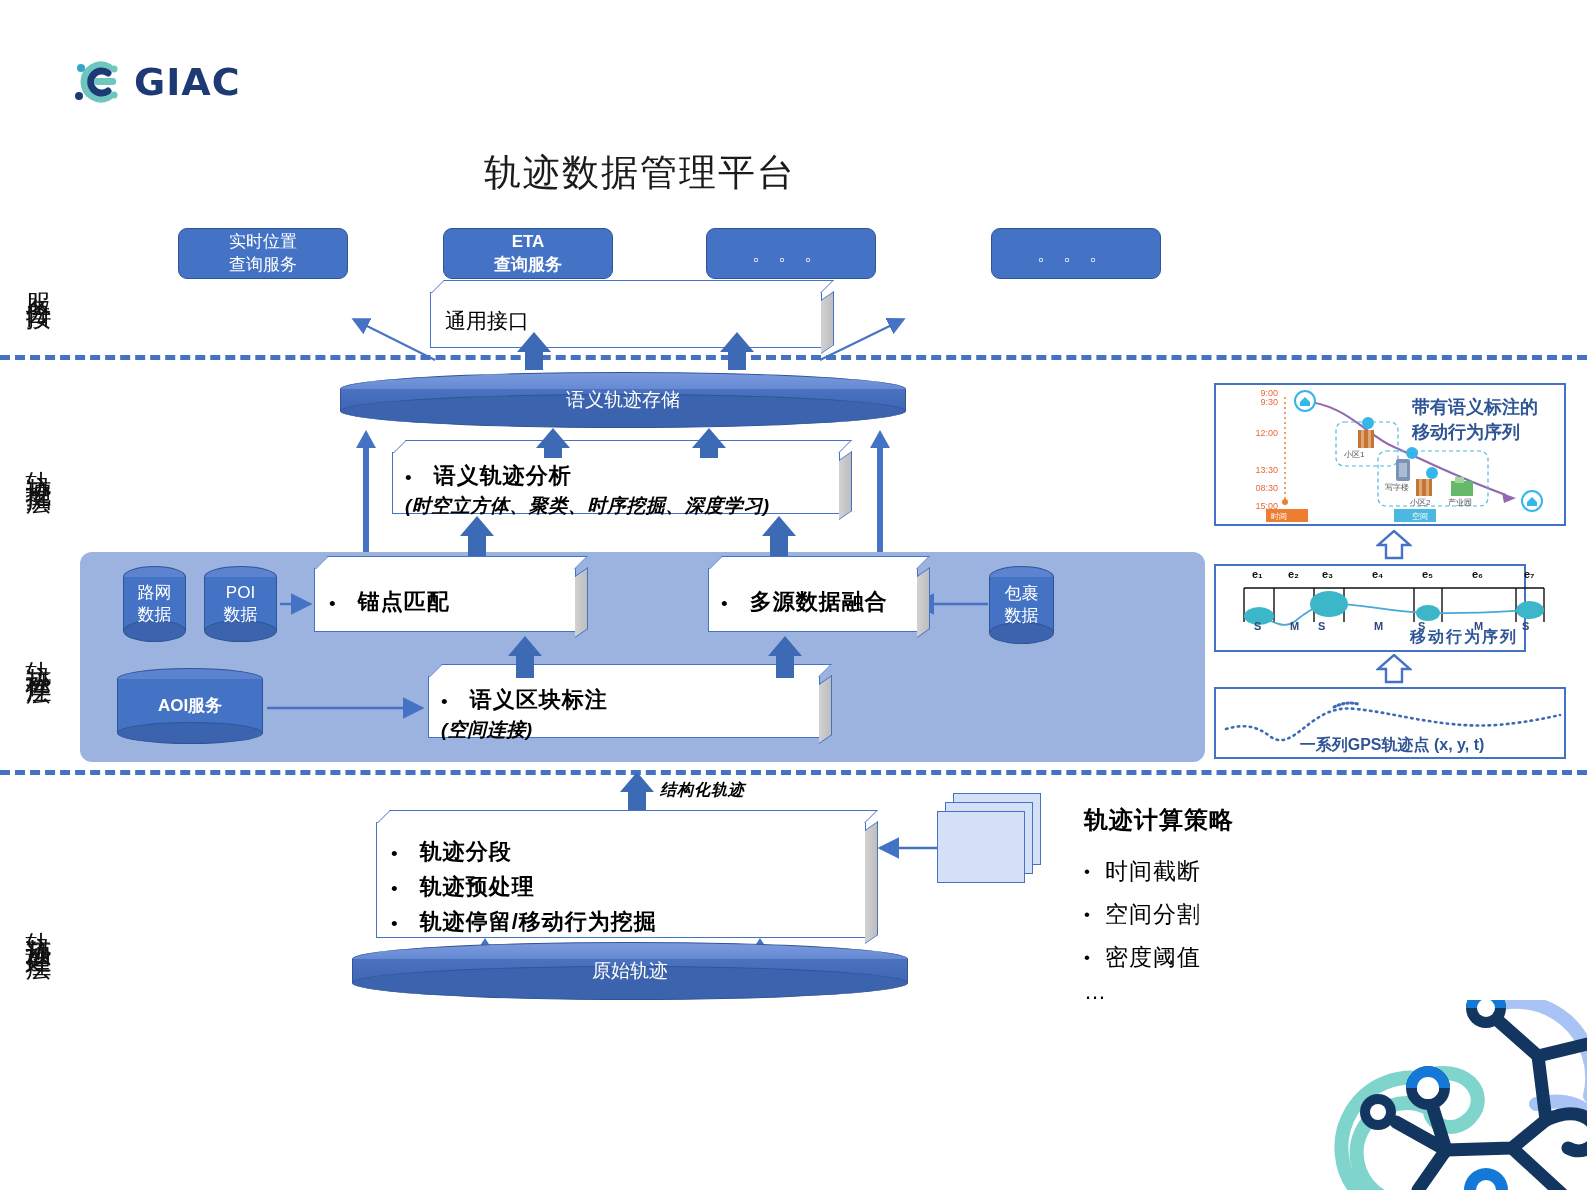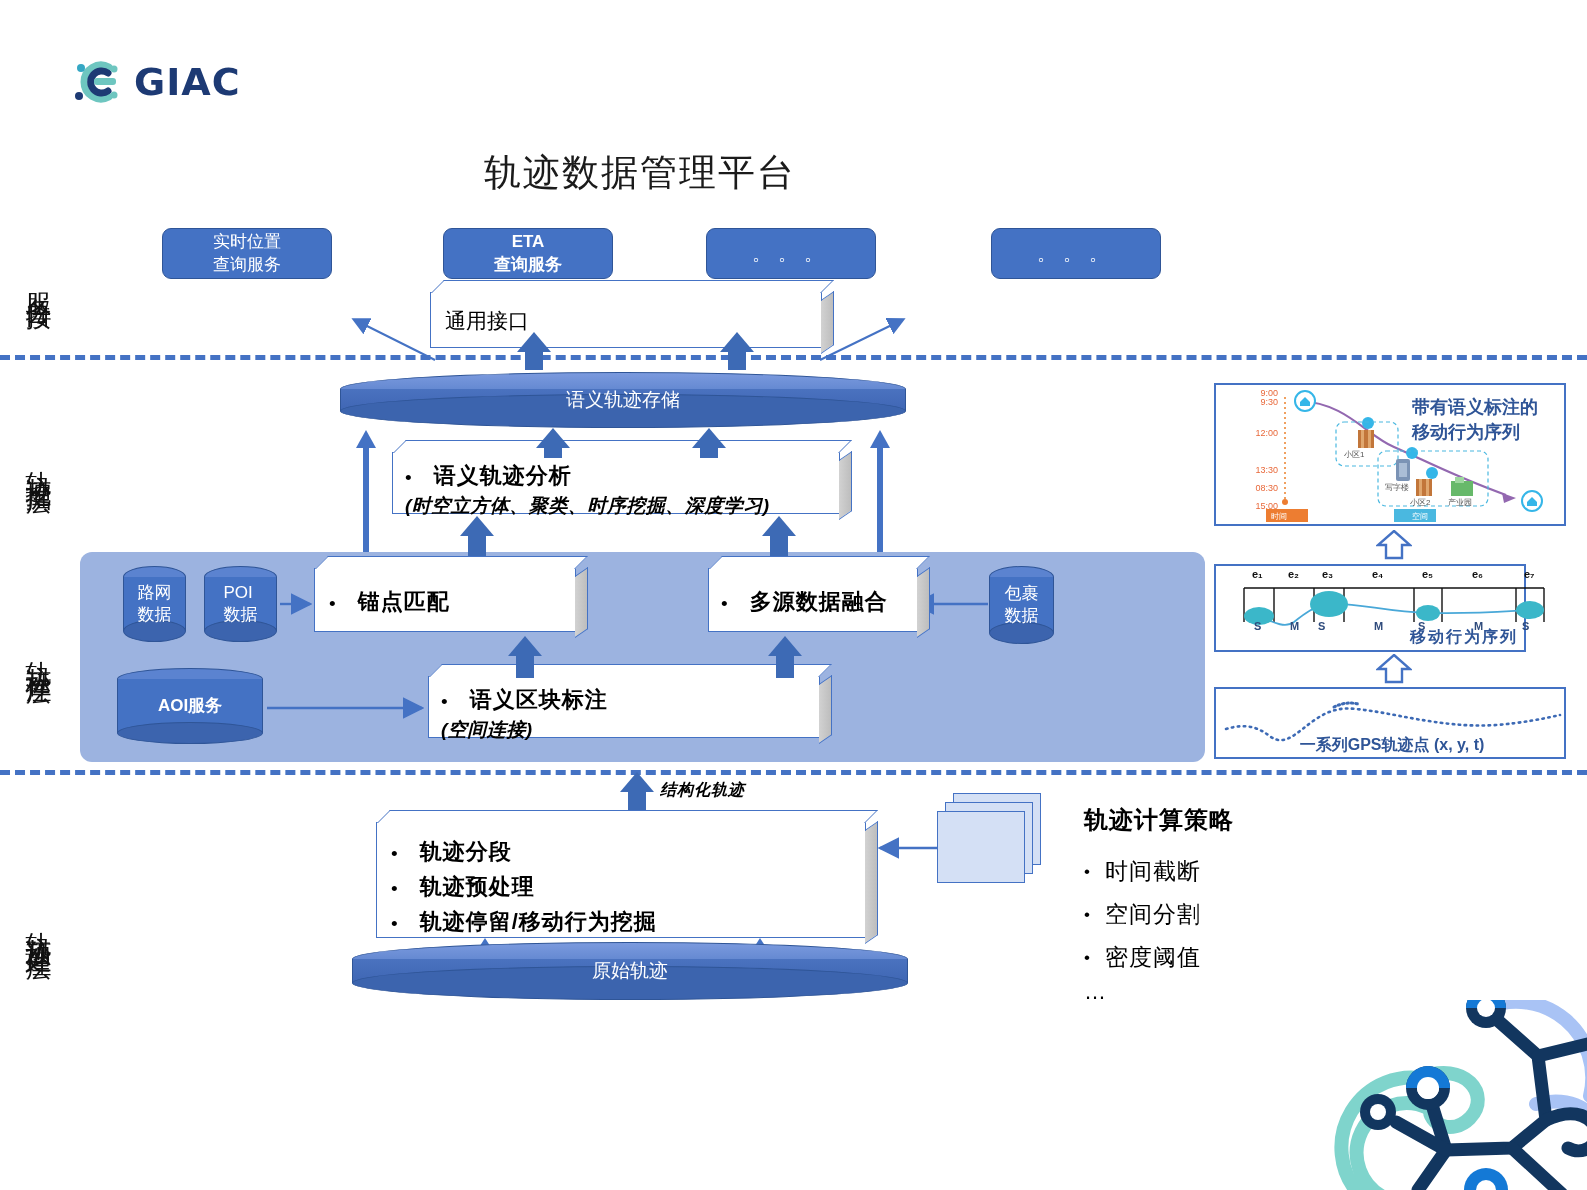--- a/index.html
+++ b/index.html
@@ -49,21 +49,21 @@
 
   
   .cyl{position:absolute;}
   .cyl .body{position:absolute;left:0;right:0;top:11px;bottom:11px;
              background:#4472C4;border-left:1.5px solid #2f5597;border-right:1.5px solid #2f5597;}
   .cyl .top{position:absolute;left:0;right:0;top:0;height:22px;border-radius:50%;
             background:#5b83d0;border:1.5px solid #2f5597;box-sizing:border-box;}
   .cyl .bot{position:absolute;left:0;right:0;bottom:0;height:22px;border-radius:50%;
             background:#3c64ae;border:1.5px solid #2f5597;box-sizing:border-box;}
   .cyl .lbl{position:absolute;left:0;right:0;top:0;bottom:0;display:flex;
-            align-items:center;justify-content:center;color:#fff;
+            align-items:center;justify-content:center;text-align:center;color:#fff;
             font-size:17px;line-height:1.3;z-index:4;}
   .cyl.wide .top{height:34px;background:linear-gradient(180deg,#7b9ade,#4f79c6);}
   .cyl.wide .bot{height:34px;}
   .cyl.wide .body{top:17px;bottom:17px;background:linear-gradient(180deg,#4a72bf,#3f66b4);}
   .cyl.wide .lbl{font-size:19px;}
 
   
   #annot-panel{left:80px;top:552px;width:1125px;height:210px;background:#9cb3e0;
                border-radius:12px;}
 
@@ -117,21 +117,21 @@
 <div class="abs" id="page-title">轨迹数据管理平台</div>
 
 <div class="abs divider" style="top:355px"></div>
 <div class="abs divider" style="top:770px"></div>
 
 <div class="abs vlabel" style="top:222px;height:120px">服务接口</div>
 <div class="abs vlabel" style="top:382px;height:160px">轨迹挖掘层</div>
 <div class="abs vlabel" style="top:572px;height:160px">轨迹标注层</div>
 <div class="abs vlabel" style="top:828px;height:195px">轨迹预处理层</div>
 
-<div class="abs pill" style="left:162px;top:228px;width:168px;height:49px">
+<div class="abs pill" style="left:178px;top:228px;width:168px;height:49px">
   <div>
     <div>实时位置</div>
     <div>查询服务</div>
   </div>
 </div>
 <div class="abs pill bold" style="left:443px;top:228px;width:168px;height:49px">
   <div>
     <div>ETA</div>
     <div>查询服务</div>
   </div>
@@ -416,21 +416,21 @@
   </svg>
   
   <div class="abs" style="left:6px;top:4px;width:56px;text-align:right;font-size:9px;color:#e8683a;line-height:1">
     <div style="">9:00</div>
     <div style="margin-bottom:22px">9:30</div>
     <div style="margin-bottom:28px">12:00</div>
     <div style="margin-bottom:9px">13:30</div>
     <div style="margin-bottom:9px">08:30</div>
     <div>15:00</div>
   </div>
-  <div class="abs" style="left:42px;top:126px;width:42px;text-align:center;font-size:8px;color:#fff">时间</div>
+  <div class="abs" style="left:55px;top:126px;width:42px;text-align:left;font-size:8px;color:#fff">时间</div>
   <div class="abs" style="left:183px;top:126px;width:42px;text-align:center;font-size:8px;color:#fff">空间</div>
   <div class="abs" style="left:128px;top:64px;font-size:8px;color:#555">小区1</div>
   <div class="abs" style="left:169px;top:97px;font-size:8px;color:#555">写字楼</div>
   <div class="abs" style="left:194px;top:112px;font-size:8px;color:#555">小区2</div>
   <div class="abs" style="left:232px;top:112px;font-size:8px;color:#555">产业园</div>
   <div class="card-title" style="left:196px;top:10px;font-size:18px;line-height:1.4">
     <div>带有语义标注的</div>
     <div>移动行为序列</div>
   </div>
 </div>

